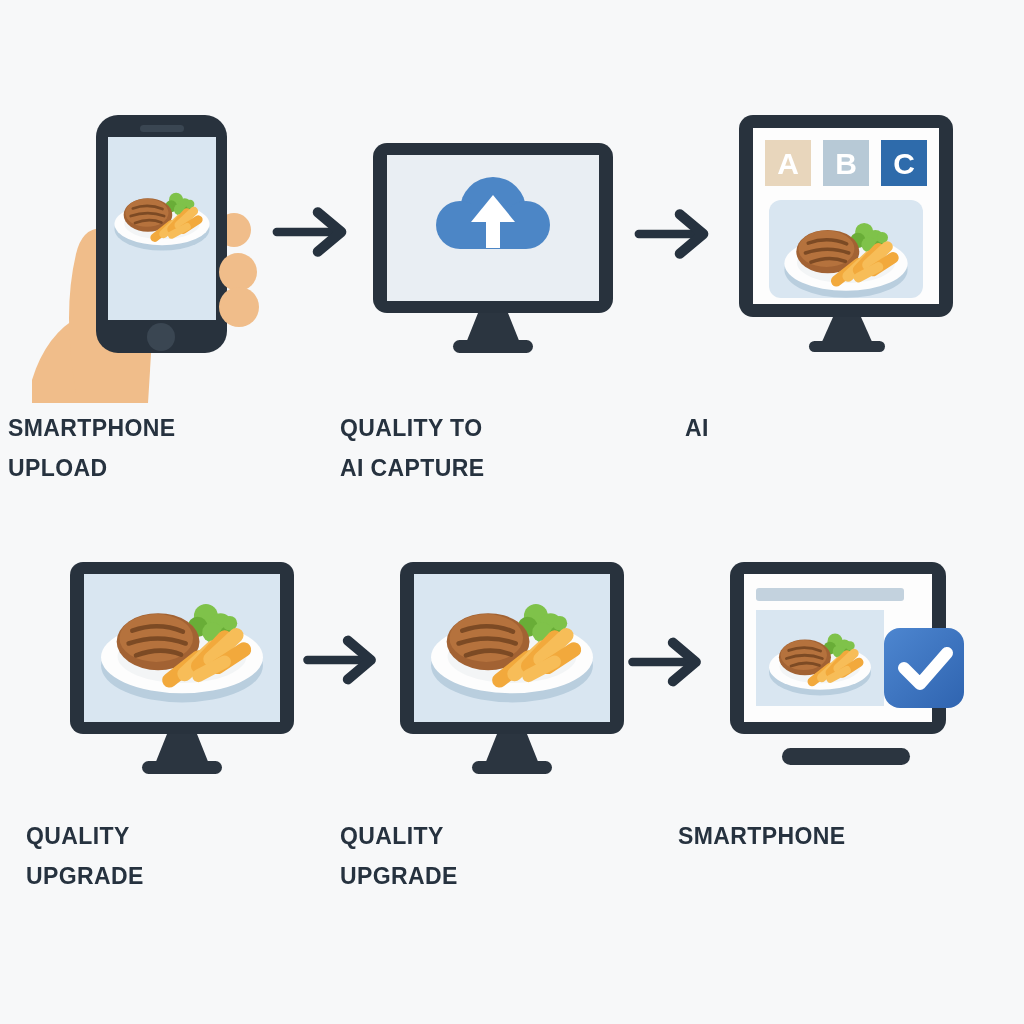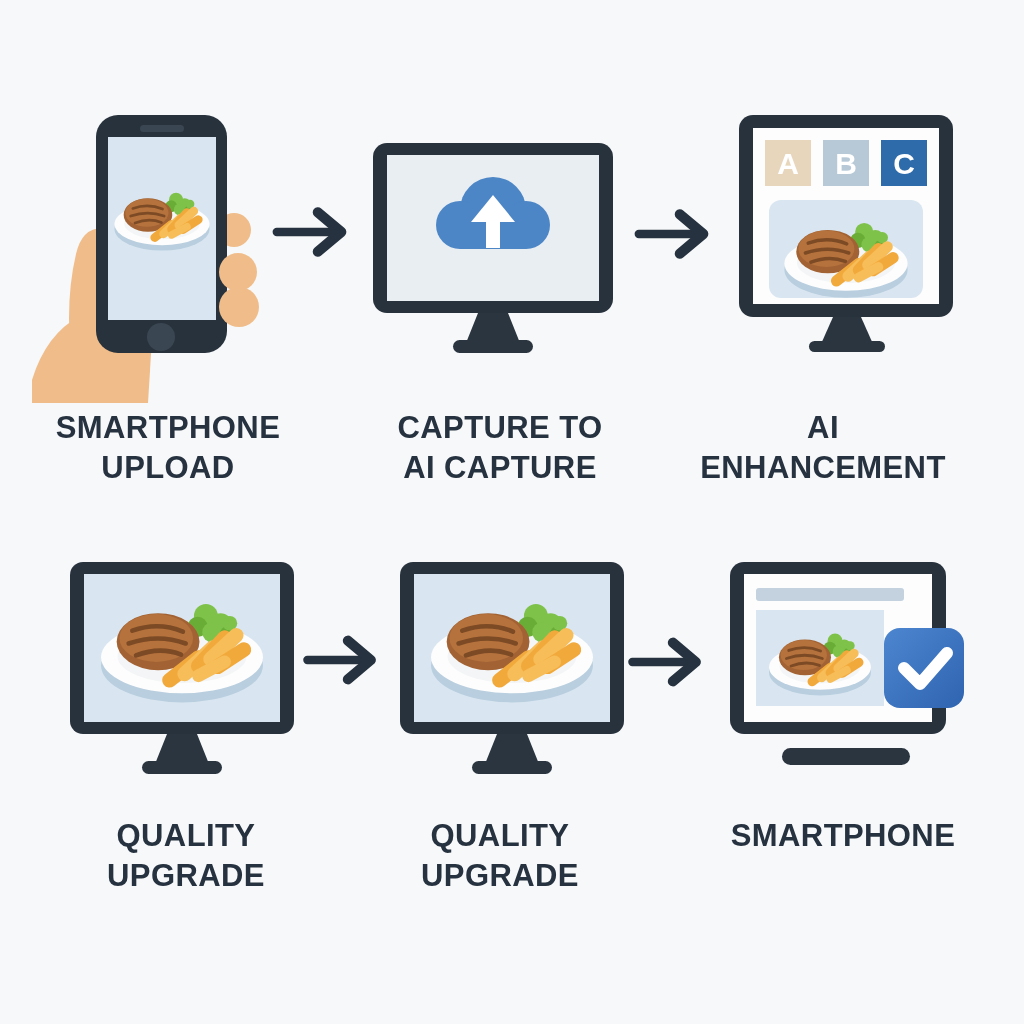--- a/index.html
+++ b/index.html
@@ -5,22 +5,22 @@
   html,body{margin:0;padding:0;}
   .canvas{
     position:relative;width:1024px;height:1024px;overflow:hidden;
     background:var(--background,#f7f8f9);
     font-family:"Liberation Sans",sans-serif;
   }
   .cell{position:absolute;}
   .cell svg{display:block;width:100%;height:100%;}
   .arrow{position:absolute;color:var(--arrow,#26323f);}
   .step-label{
-    position:absolute;text-align:center;
-    font-weight:700;font-size:31px;line-height:40px;letter-spacing:0.4px;
+    position:absolute;
+    font-weight:700;font-size:23px;line-height:40px;letter-spacing:0.4px;
     color:var(--text,#26323f);
   }
   
   .f-frame{fill:var(--frame-dark,#28323d);}
   .f-stand{fill:var(--stand-dark,#2b3540);}
   .f-screenblue{fill:var(--screen-blue,#d9e6f1);}
   .f-screenlight{fill:var(--screen-light,#e9eef3);}
   .f-white{fill:var(--screen-white,#fdfdfd);}
   .f-cloud{fill:var(--cloud-blue,#4c86c6);}
   .f-skin{fill:var(--skin,#f0bd8a);}
@@ -160,26 +160,25 @@
         <use href="#plate-meal" x="43" y="92" width="140" height="98"></use>
       </g>
     </svg>
   </div>
 
   <div class="step-label" style="left:8px;top:408px;width:320px;">
     <div>SMARTPHONE</div>
     <div>UPLOAD</div>
   </div>
   <div class="step-label" style="left:340px;top:408px;width:320px;">
-    <div>CAPTURE TO</div>
+    <div>QUALITY TO</div>
     <div>AI CAPTURE</div>
   </div>
-  <div class="step-label" style="left:663px;top:408px;width:320px;">
+  <div class="step-label" style="left:685px;top:408px;width:320px;">
     <div>AI</div>
-    <div>ENHANCEMENT</div>
   </div>
 
   <div class="cell" style="left:62px;top:556px;width:240px;height:218px;">
     <svg viewBox="0 0 240 218">
       <g>
         <rect class="f-frame" x="8" y="6" width="224" height="172" rx="13"></rect>
         <rect class="f-screenblue" x="22" y="18" width="196" height="148"></rect>
         <polygon class="f-stand" points="105,178 135,178 147,208 93,208"></polygon>
         <rect class="f-stand" x="80" y="205" width="80" height="13" rx="6.5"></rect>
       </g>

